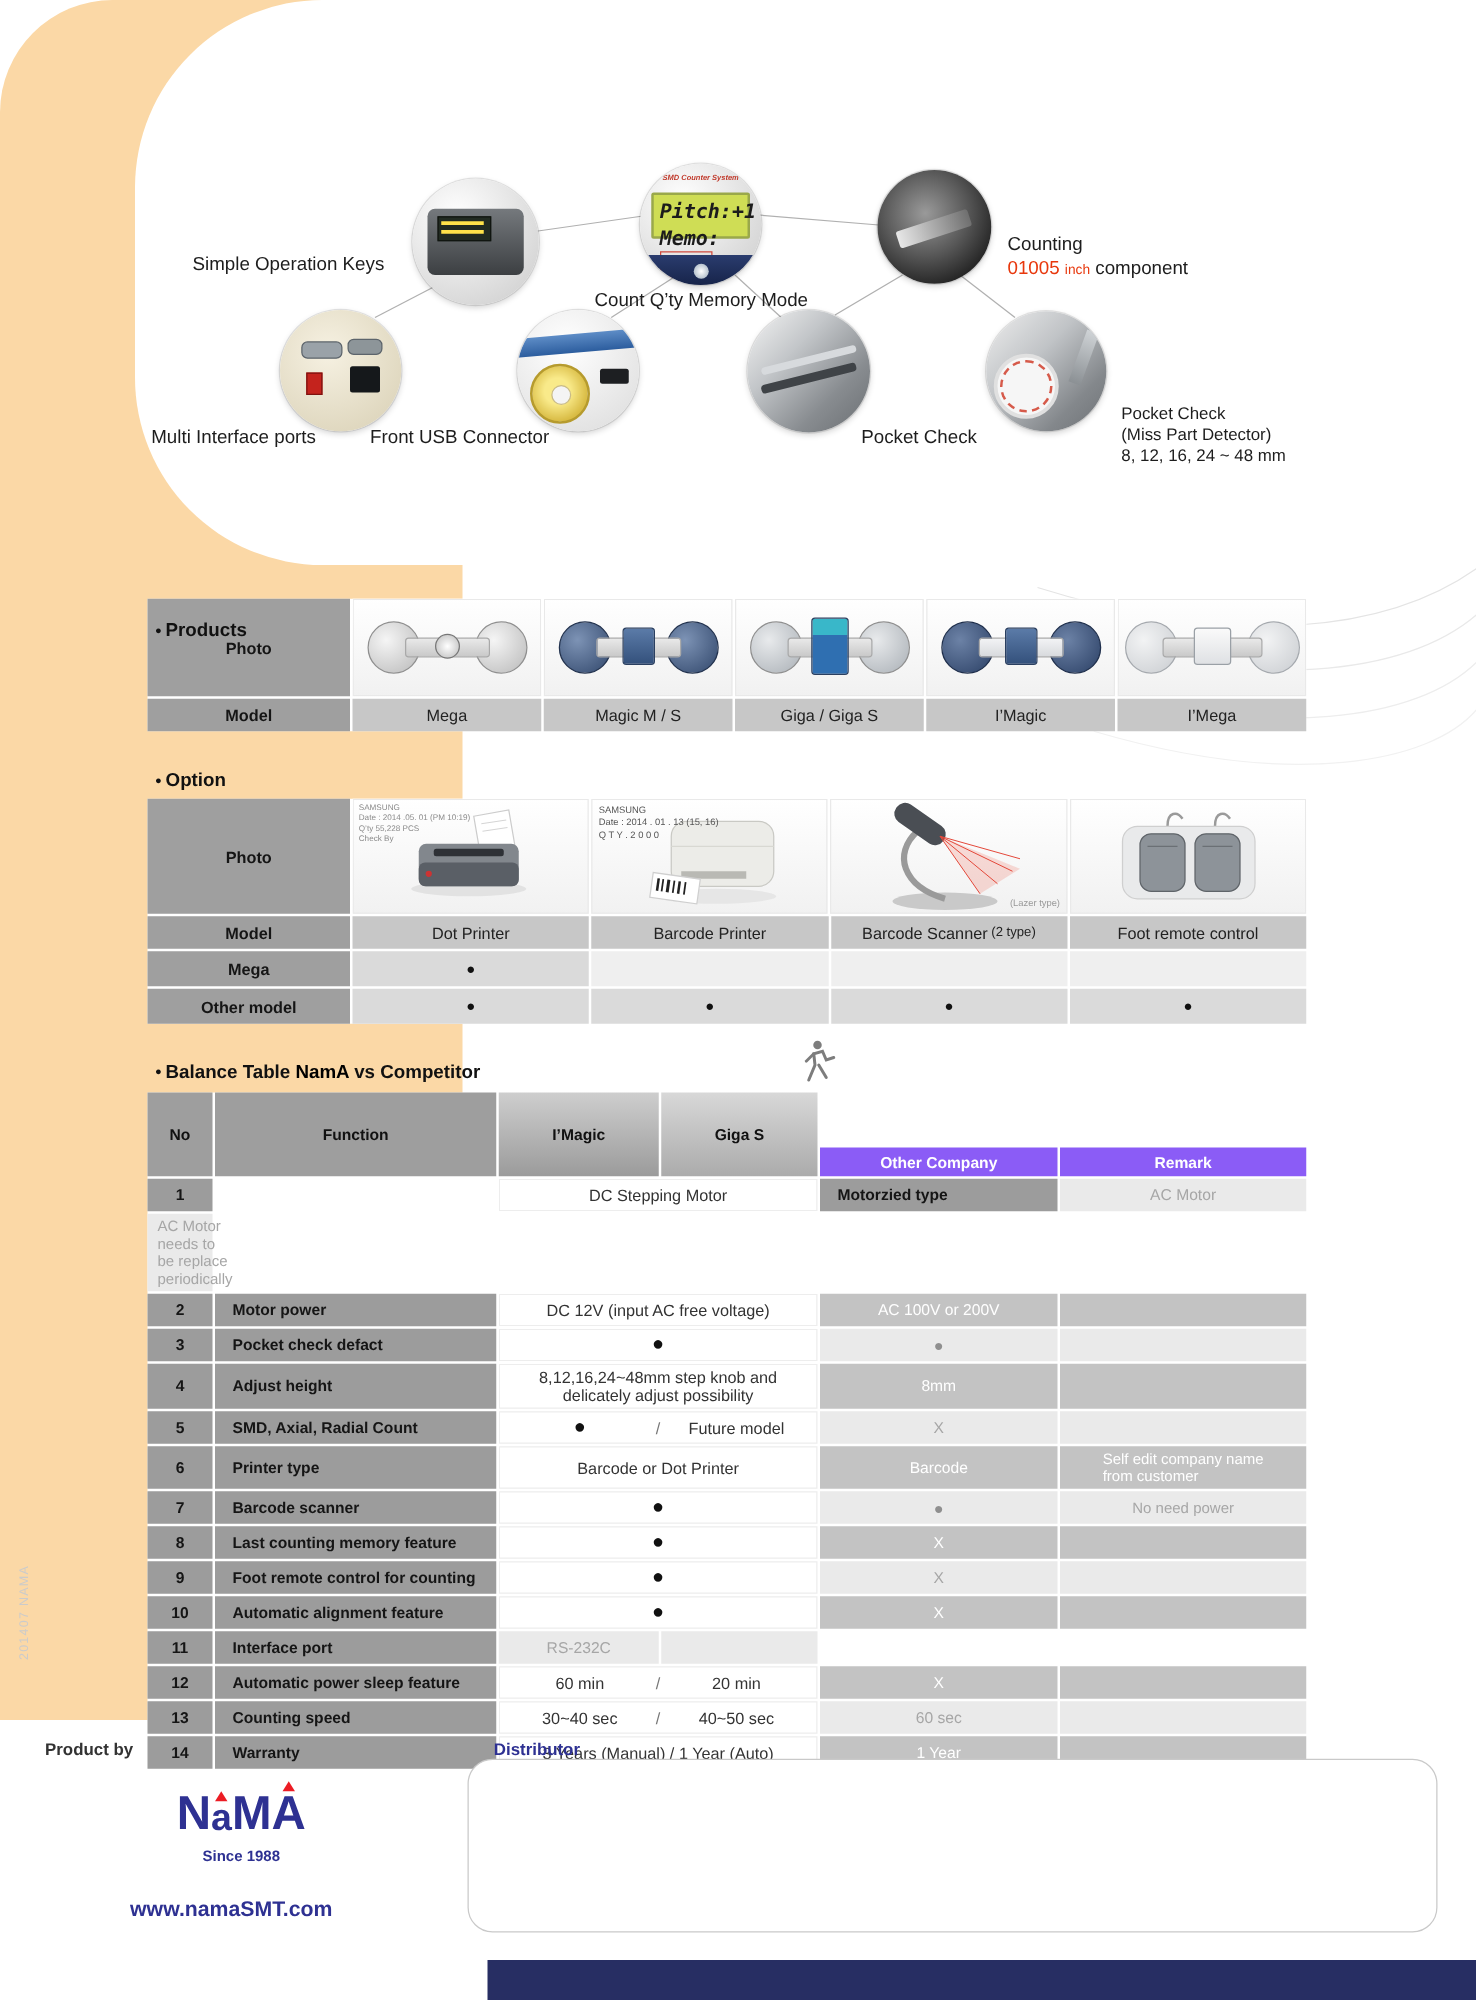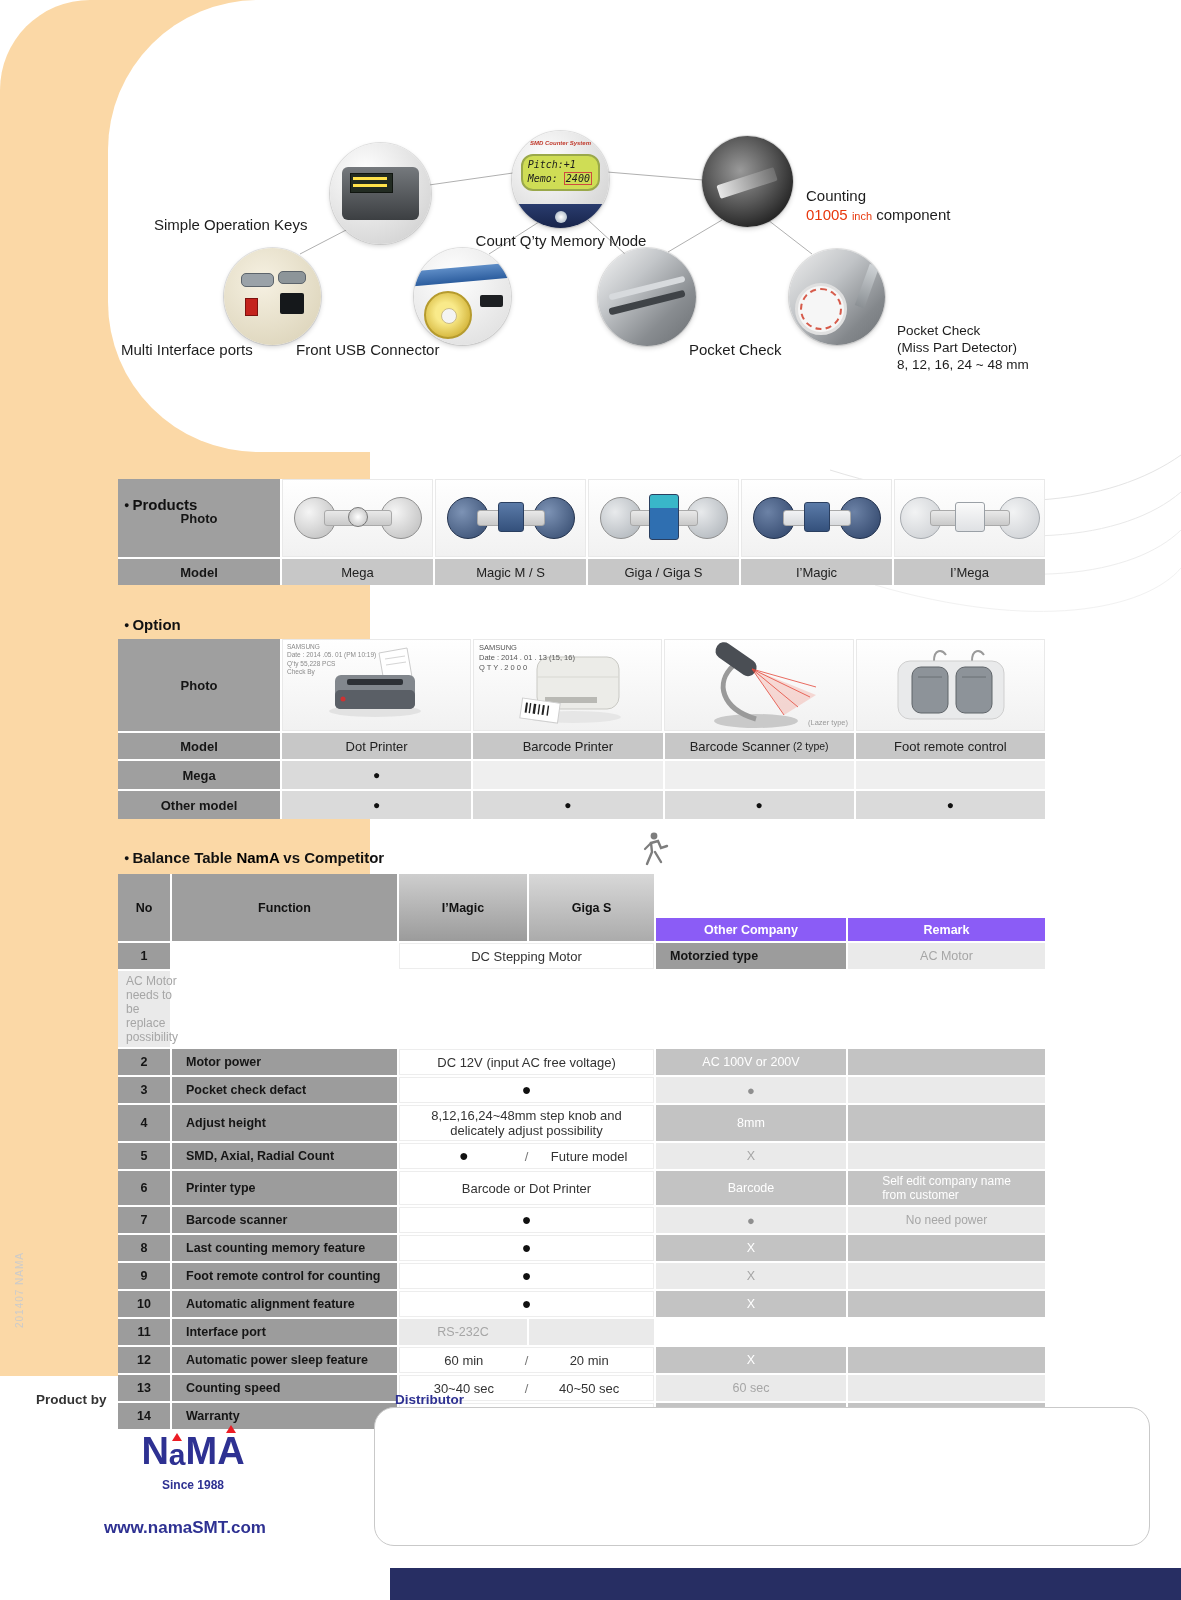--- a/index.html
+++ b/index.html
@@ -25,43 +25,43 @@
   .c7{left:789px;top:249px;width:96px;height:96px;background:linear-gradient(135deg,#eeeeee 0%,#c0c3c6 40%,#84888c 75%,#6d7175 100%);}
   .circ i{position:absolute;display:block;}
   .opp{left:12%;top:24%;width:76%;height:52%;background:linear-gradient(#75797d,#3c3f42);border-radius:6px;}
   .opl{left:20%;top:30%;width:40%;height:18%;background:#222b22;border:1px solid #101510;}
   .opl-l1,.opl-l2{left:23%;width:33%;height:3px;background:#ffe24a;}
   .opl-l1{top:34%;} .opl-l2{top:41%;}
   .btns{left:20%;top:56%;width:60%;height:13%;display:flex;gap:3px;}
   .btns span{flex:1;border-radius:2px;}
   .bt1{background:#16191c;} .bt2{background:#c2312b;} .bt3{background:#16191c;} .bt4{background:#2b62c2;} .bt5{background:#16191c;}
   .t2{left:0;top:9%;width:100%;text-align:center;font-size:6px;color:#c0392b;font-weight:bold;}
-  .lcd{left:9%;top:24%;width:82%;height:38%;background:#cfdd55;border:2px solid #9aa84a;border-radius:12px;
-       font-family:"DejaVu Sans Mono",monospace;font-size:10px;font-weight:normal;color:#1c1c1c;
+  .lcd{left:9%;top:24%;width:82%;height:38%;background:#cfdd55;border:2px solid #9aa84a;border-radius:2px;
+       font-family:"DejaVu Sans Mono",monospace;font-size:16px;font-weight:bold;color:#1c1c1c;
        line-height:1.35;padding:2px 5px;box-sizing:border-box;text-align:left;}
   .memo-val{border:1.5px solid #cf4a3e;padding:0 1px;}
   .base2{left:0;bottom:0;width:100%;height:25%;background:linear-gradient(#2a3c6e,#17244a);}
   .cam{left:44%;bottom:5%;width:13%;height:13%;border-radius:50%;background:radial-gradient(#ffffff,#9aabbb);}
   .wedge{left:16%;top:44%;width:66%;height:15%;background:linear-gradient(90deg,#e8e8e8,#6f6f6f);transform:rotate(-18deg);border-radius:2px;}
   .db1{left:18%;top:26%;width:32%;height:12%;background:#9aa2a8;border:1px solid #5c646b;border-radius:5px;}
   .db2{left:56%;top:24%;width:26%;height:11%;background:#8d9599;border:1px solid #5c646b;border-radius:5px;}
   .blk{left:58%;top:46%;width:24%;height:22%;background:#15181b;border-radius:2px;}
   .sw{left:22%;top:52%;width:11%;height:16%;background:#c4231d;border:1px solid #7d120f;}
   .band{left:-6%;top:20%;width:112%;height:15%;background:linear-gradient(#5d8cc6,#2c5d9e);transform:rotate(-5deg);}
   .reel{left:10%;top:44%;width:46%;height:46%;border-radius:50%;background:radial-gradient(circle at 45% 45%, #f9ea8a 30%, #d9bc45 70%);border:2px solid #b69b2e;}
   .reel::after{content:"";position:absolute;left:34%;top:34%;width:32%;height:32%;border-radius:50%;background:#f4f4f4;border:1px solid #c9bb88;}
   .usb{right:8%;top:48%;width:24%;height:13%;background:#1d1f22;border-radius:2px;}
   .slot{left:10%;top:52%;width:80%;height:7%;background:#3f4347;transform:rotate(-14deg);border-radius:3px;}
   .slot2{left:10%;top:38%;width:80%;height:6%;background:#d7dadd;transform:rotate(-14deg);border-radius:3px;}
   .dial{left:6%;bottom:10%;width:48%;height:48%;border-radius:50%;background:#f6f6f6;border:3px solid #e0e0e0;}
   .dial::after{content:"";position:absolute;inset:2px;border-radius:50%;border:2px dashed #d65a4a;box-sizing:border-box;}
   .arm7{right:14%;top:16%;width:10%;height:46%;background:linear-gradient(#cfd3d6,#8b9094);transform:rotate(20deg);}
   
   .feat-label{position:absolute;z-index:3;font-size:15px;color:#1d1d1d;}
-  .lbl-simple{left:154px;top:216px;text-align:center;}
+  .lbl-simple{left:154px;top:203px;text-align:center;}
   .lbl-count{left:470px;top:232px;width:182px;text-align:center;}
   .lbl-counting{left:806px;top:186px;line-height:19px;}
   .lbl-counting .red{color:#E8380D;}
   .lbl-counting .sm{font-size:11px;}
   .lbl-multi{left:121px;top:341px;}
   .lbl-usb{left:296px;top:341px;}
   .lbl-pocket{left:689px;top:341px;}
   .lbl-pocket2{left:897px;top:322px;font-size:13.5px;line-height:17px;}
   
   .sec-title{position:absolute;z-index:3;font-size:15px;font-weight:bold;color:#111;}
@@ -404,21 +404,21 @@
       <div class="cell b-h h-im">I’Magic</div>
       <div class="cell b-h h-gs">Giga S</div>
       <div class="cell b-h h-oc">Other Company</div>
       <div class="cell b-h h-rm">Remark</div>
     </div>
   <div class="trow bal-cols">
         <div class="cell b-no">1</div>
         <div class="cell b-nama">DC Stepping Motor</div>
         <div class="cell b-fn">Motorzied type</div>
         <div class="cell b-oc light">AC Motor</div>
-        <div class="cell b-rm light tleft">AC Motor needs to be replace possibility</div>
+        <div class="cell b-rm light tleft">AC Motor needs to be replace periodically</div>
       </div>
       <div class="trow bal-cols">
         <div class="cell b-no">2</div>
         <div class="cell b-fn">Motor power</div>
         <div class="cell b-nama">DC 12V (input AC free voltage)</div>
         <div class="cell b-oc shade">AC 100V or 200V</div>
         <div class="cell b-rm shade"></div>
       </div>
       <div class="trow bal-cols">
         <div class="cell b-no">3</div>

